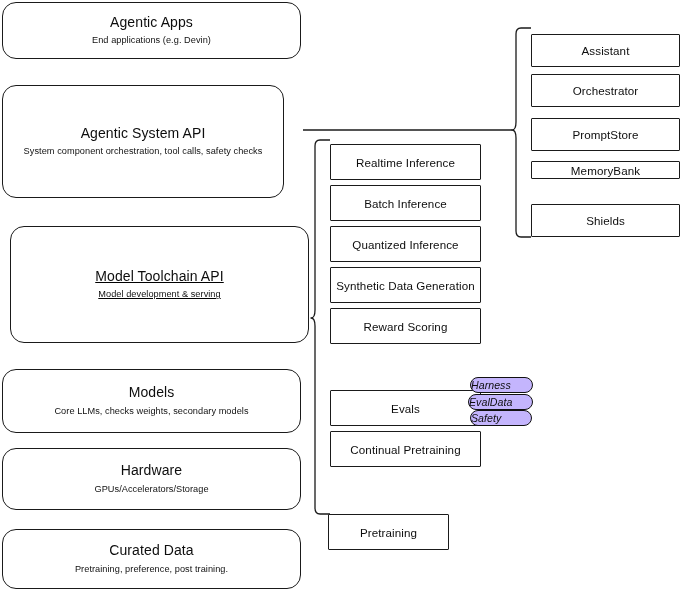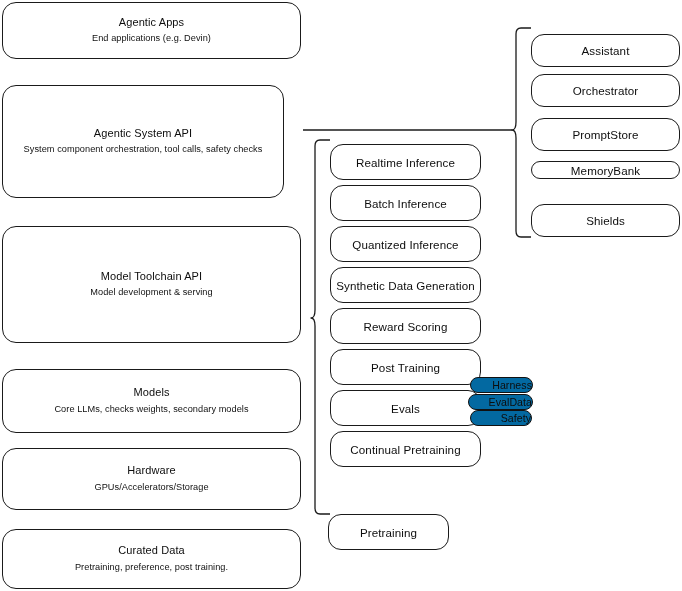--- a/index.html
+++ b/index.html
@@ -32,57 +32,58 @@
     align-items: center;
     justify-content: center;
     text-align: center;
   }
 
   
   .layer {
     border-radius: 14px;
   }
   .layer .title {
-    font-size: 11px;
+    font-size: 14px;
     color: #0d0d0d;
     line-height: 1.25;
     letter-spacing: 0.1px;
   }
   .layer .subtitle {
     font-size: 9.2px;
     color: #111111;
     line-height: 1.3;
     margin-top: 4px;
     letter-spacing: 0.05px;
   }
 
   
   .item {
     height: 36px;
-    border-radius: 13px;
+    border-radius: 1px;
     border-width: 1.4px;
   }
   .item .label {
     font-size: 11.6px;
     color: #0d0d0d;
     letter-spacing: 0.1px;
   }
 
   
   .pill {
     position: absolute;
     box-sizing: border-box;
     border: 1.4px solid #111111;
     border-radius: 999px;
-    background: #0369a1;
+    background: #c4b5fd;
     display: flex;
     align-items: center;
-    justify-content: flex-end;
+    justify-content: flex-start;
     height: 16px;
     z-index: 40;
+    font-style: italic;
   }
   .pill .label {
     font-size: 10.6px;
     color: #0d0d0d;
     letter-spacing: 0.05px;
     white-space: nowrap;
   }
 
   
   #overlay {
@@ -110,21 +111,21 @@
   <div class="box layer" style="left:2px; top:2px; width:299px; height:57px;">
     <div class="title">Agentic Apps</div>
     <div class="subtitle">End applications (e.g. Devin)</div>
   </div>
 
   <div class="box layer" style="left:2px; top:85px; width:282px; height:113px;">
     <div class="title">Agentic System API</div>
     <div class="subtitle">System component orchestration, tool calls, safety checks</div>
   </div>
 
-  <div class="box layer" style="left:2px; top:226px; width:299px; height:117px;">
+  <div class="box layer" style="left:10px; top:226px; width:299px; height:117px;text-decoration:underline;">
     <div class="title">Model Toolchain API</div>
     <div class="subtitle">Model development &amp; serving</div>
   </div>
 
   <div class="box layer" style="left:2px; top:369px; width:299px; height:64px;">
     <div class="title">Models</div>
     <div class="subtitle">Core LLMs, checks weights, secondary models</div>
   </div>
 
   <div class="box layer" style="left:2px; top:448px; width:299px; height:62px;">
@@ -144,23 +145,20 @@
     <div class="label">Batch Inference</div>
   </div>
   <div class="box item" style="left:330px; top:226px; width:151px;">
     <div class="label">Quantized Inference</div>
   </div>
   <div class="box item" style="left:330px; top:267px; width:151px;">
     <div class="label">Synthetic Data Generation</div>
   </div>
   <div class="box item" style="left:330px; top:308px; width:151px;">
     <div class="label">Reward Scoring</div>
-  </div>
-  <div class="box item" style="left:330px; top:349px; width:151px;">
-    <div class="label">Post Training</div>
   </div>
   <div class="box item" style="left:330px; top:390px; width:151px;">
     <div class="label">Evals</div>
   </div>
   <div class="box item" style="left:330px; top:431px; width:151px;">
     <div class="label">Continual Pretraining</div>
   </div>
   <div class="box item" style="left:328px; top:470px; width:121px;margin-top:44px;">
     <div class="label">Pretraining</div>
   </div>

